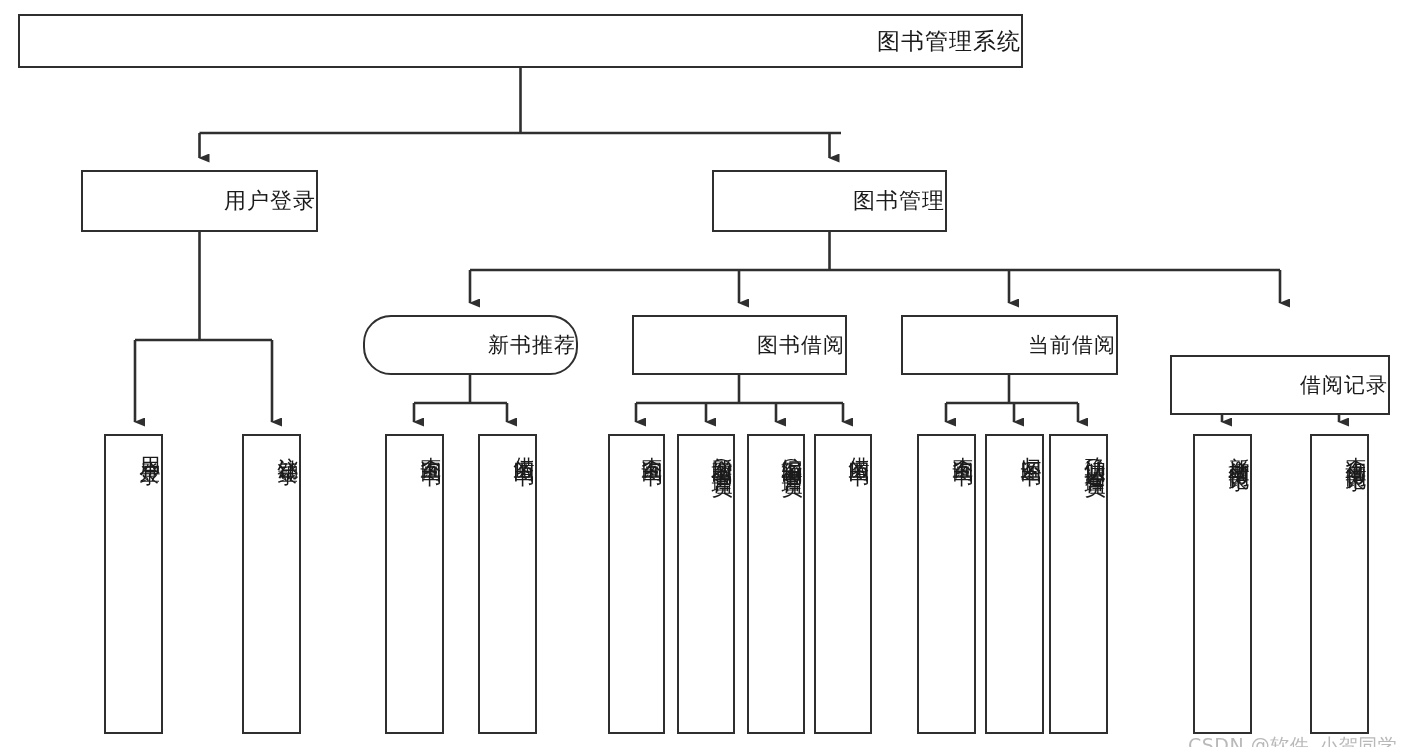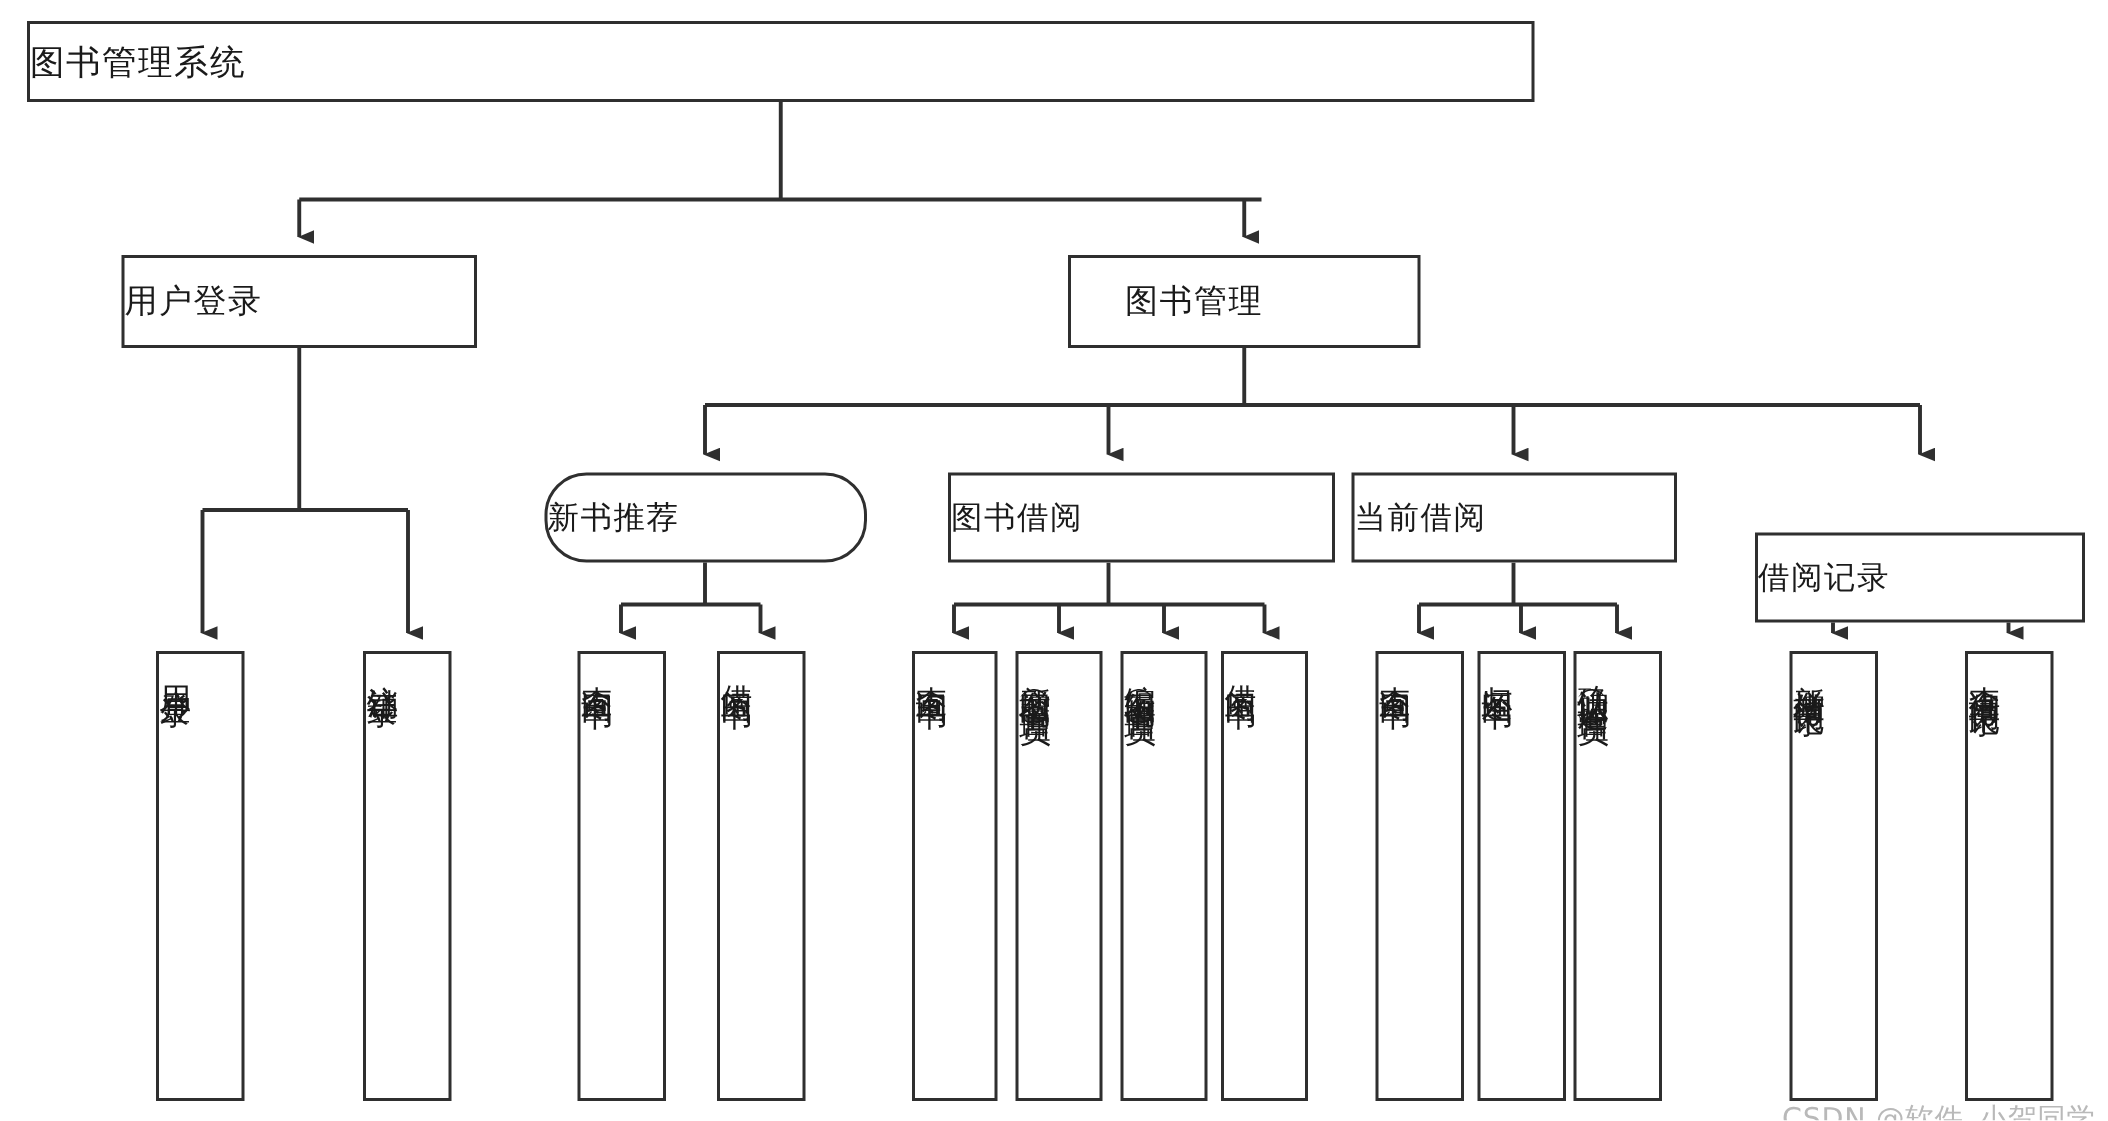--- a/index.html
+++ b/index.html
@@ -26,21 +26,21 @@
     height: 747px;
     pointer-events: none;
   }
   .node {
     position: absolute;
     box-sizing: border-box;
     background: #ffffff;
     border: 2.5px solid #2f2f2f;
     display: flex;
     align-items: center;
-    justify-content: flex-start;
+    justify-content: flex-end;
     color: #1a1a1a;
     z-index: 2;
   }
   .node.root {
     font-size: 23px;
   }
   .node.level2 {
     font-size: 22px;
   }
   .node.level3 {
@@ -135,21 +135,21 @@
   <div class="node level2" id="node-l2-0" style="left: 81px; top: 170px; width: 237px; height: 62px;">
     <span class="htext">用户登录</span>
   </div>
   <div class="node level2" id="node-l2-1" style="left: 712px; top: 170px; width: 235px; height: 62px; padding-left: 36px;">
     <span class="htext">图书管理</span>
   </div>
 
   <div class="node level3" id="node-l3-0" style="left: 363px; top: 315px; width: 215px; height: 60px; border-radius: 28px;">
     <span class="htext">新书推荐</span>
   </div>
-  <div class="node level3" id="node-l3-1" style="left: 632px; top: 315px; width: 258px; height: 60px;">
+  <div class="node level3" id="node-l3-1" style="left: 632px; top: 315px; width: 215px; height: 60px;">
     <span class="htext">图书借阅</span>
   </div>
   <div class="node level3" id="node-l3-2" style="left: 901px; top: 315px; width: 217px; height: 60px;">
     <span class="htext">当前借阅</span>
   </div>
   <div class="node level3" id="node-l3-3" style="left: 1170px; top: 315px; width: 220px; height: 60px; margin-top: 40px;">
     <span class="htext">借阅记录</span>
   </div>
 
   <div class="node leaf" id="node-leaf-0" style="left: 104px; top: 434px; width: 59px; height: 300px;">

